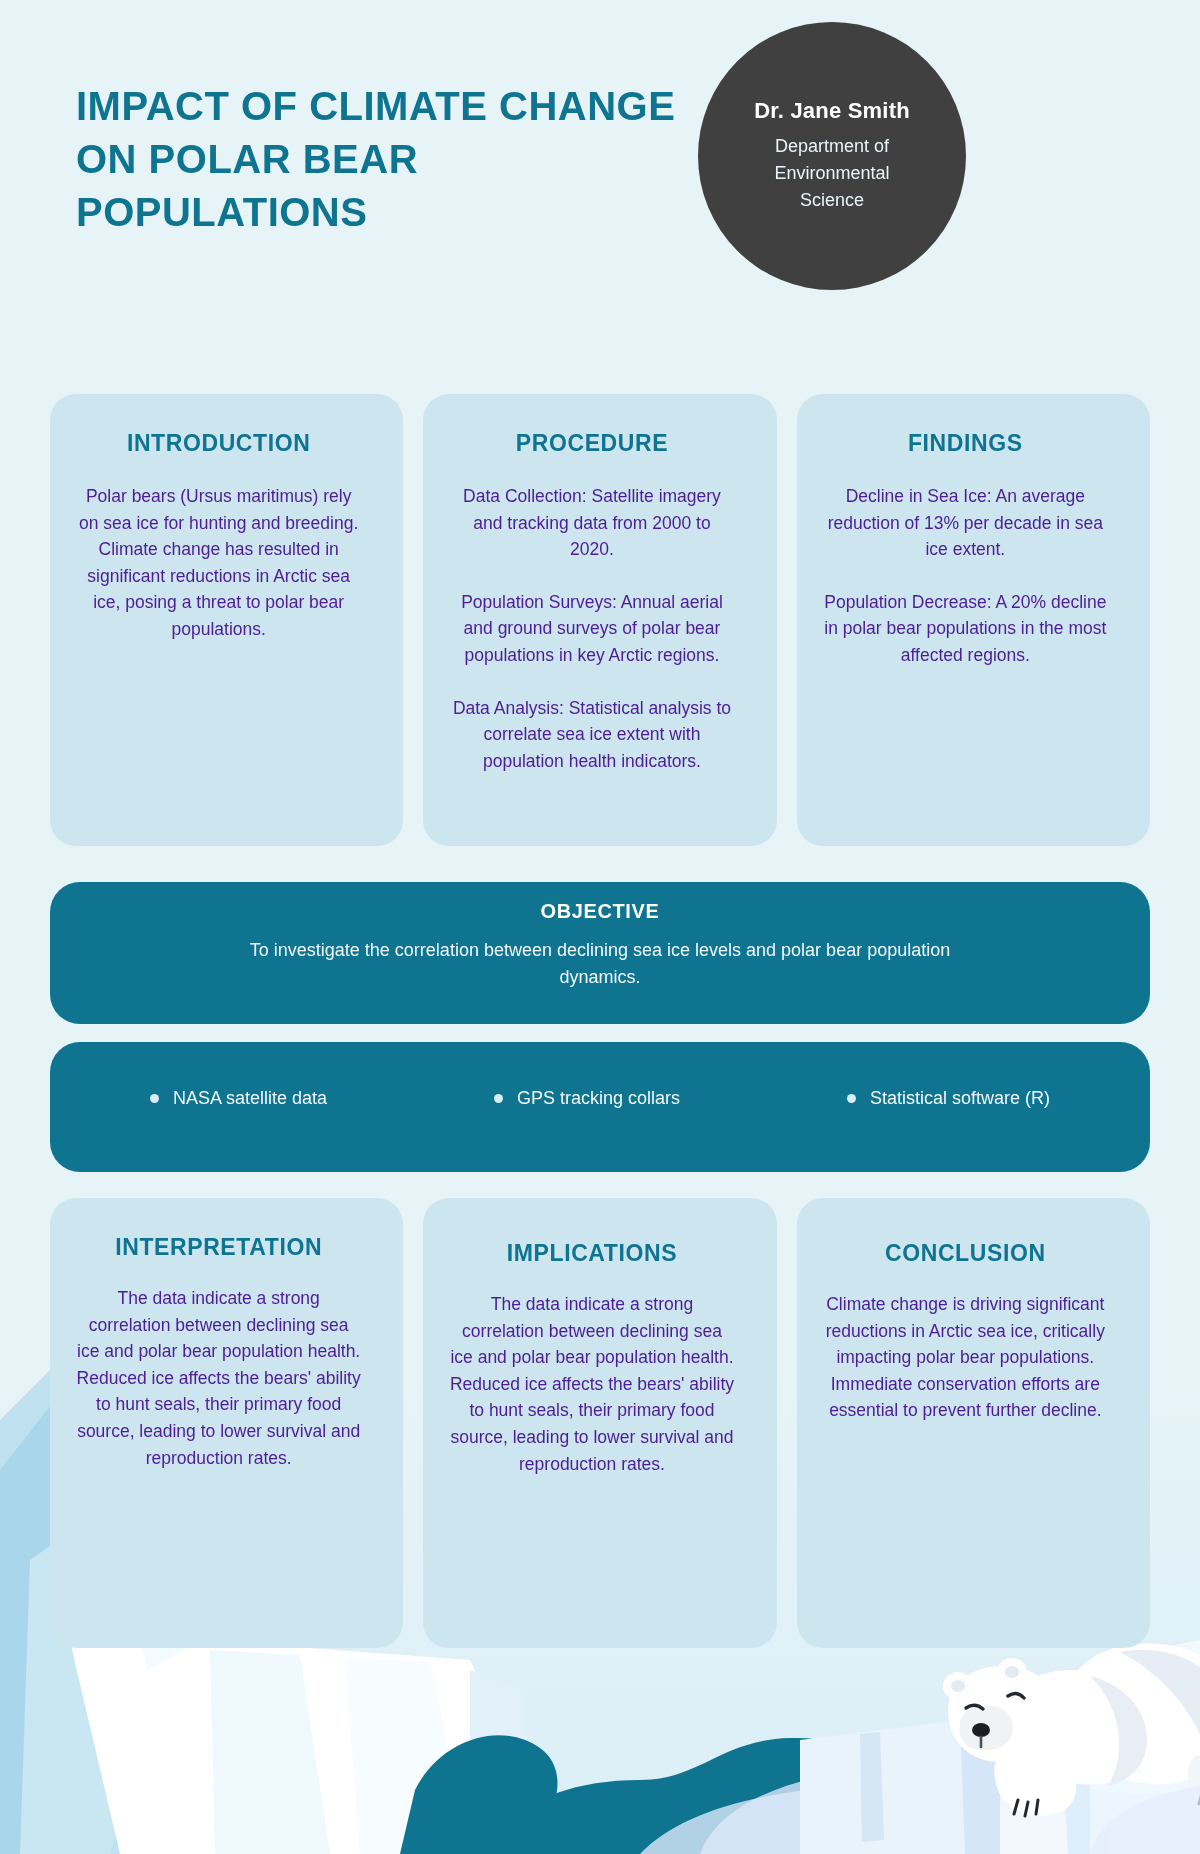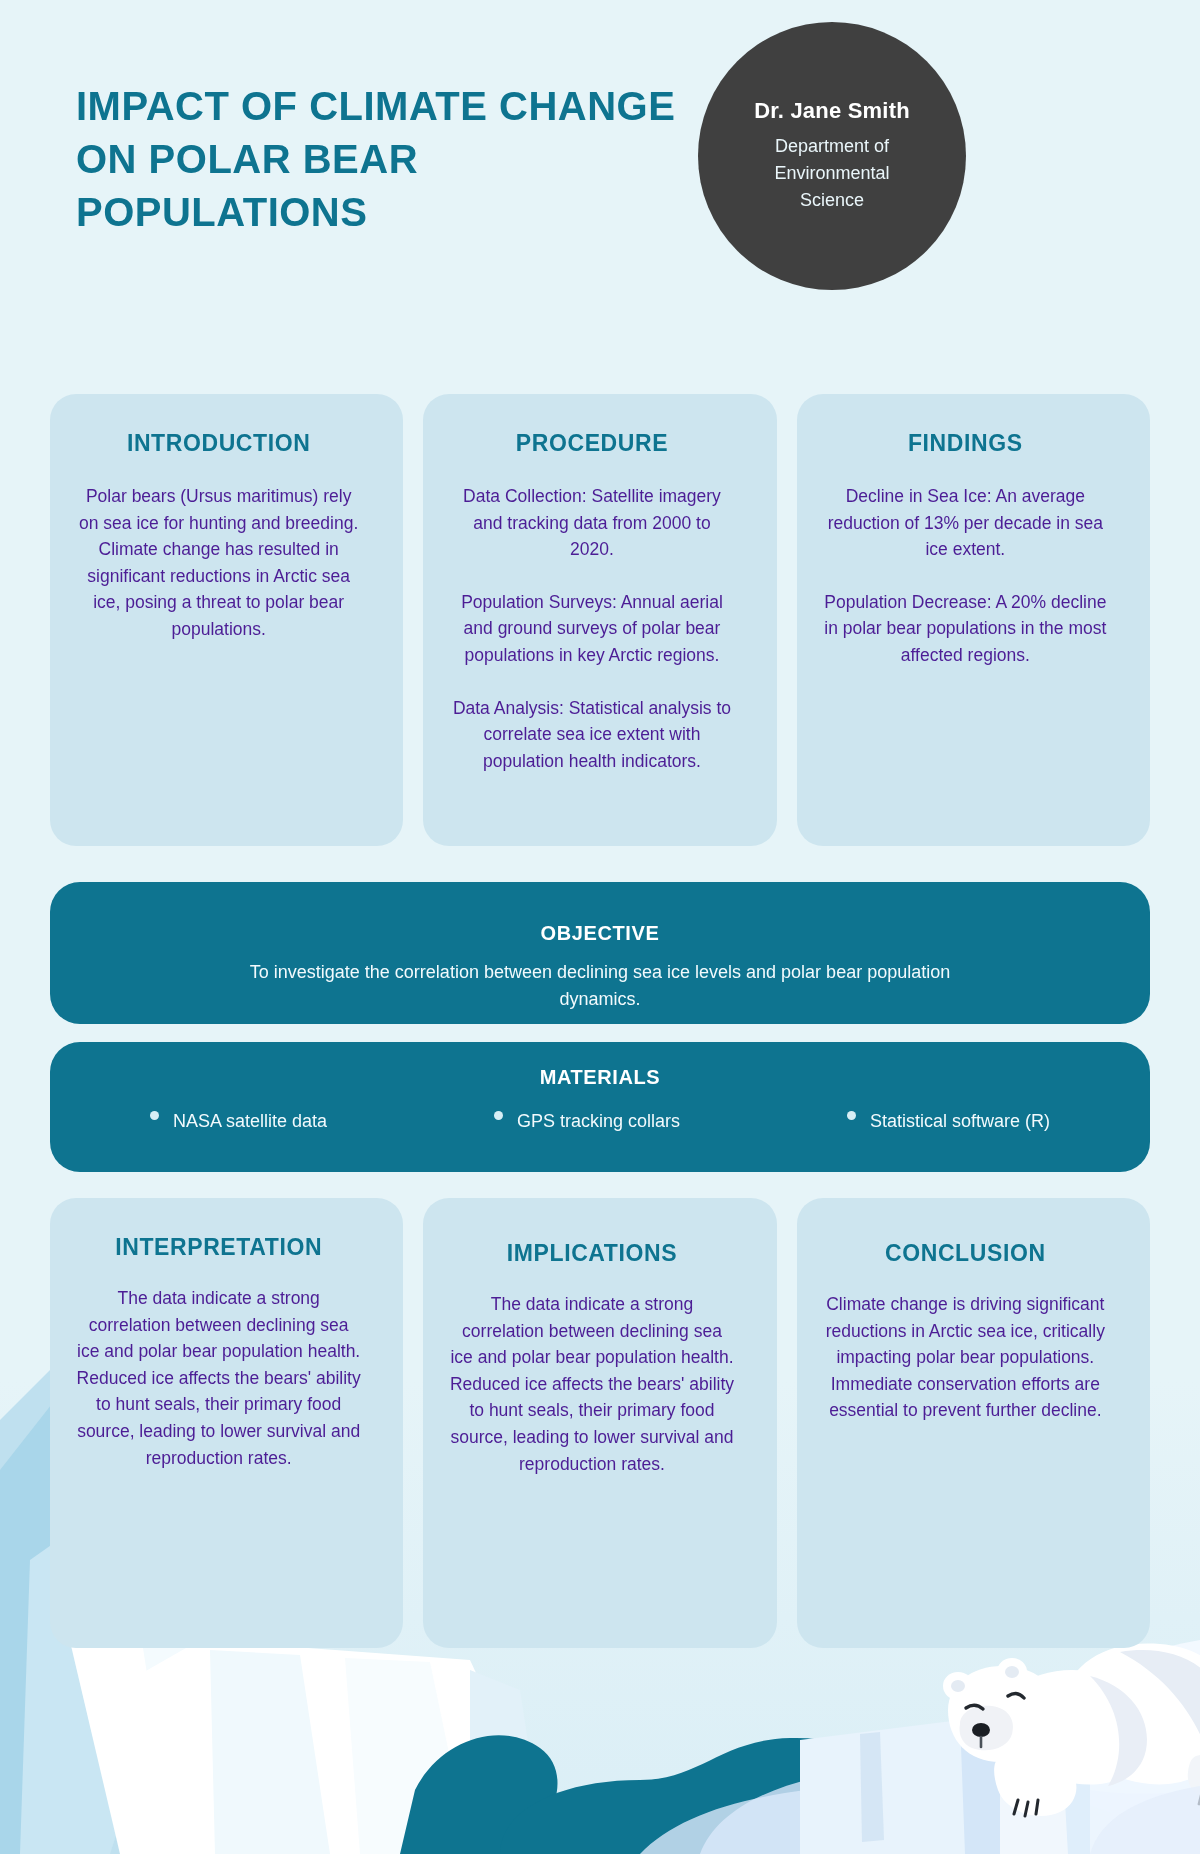--- a/index.html
+++ b/index.html
@@ -124,21 +124,21 @@
     left: 50px;
     width: 1100px;
     background: #0e7490;
     border-radius: 30px;
     text-align: center;
     color: #ffffff;
   }
   #banner-objective {
     top: 882px;
     height: 142px;
-    padding-top: 40px;
+    padding-top: 18px;
   }
   #banner-materials {
     top: 1042px;
     height: 130px;
     padding-top: 24px;
   }
   .banner-title {
     font-size: 20px;
     font-weight: bold;
     letter-spacing: 0.6px;
@@ -155,20 +155,21 @@
 
   .materials-list {
     display: flex;
     justify-content: space-between;
     list-style: none;
     padding: 0 100px;
     margin-top: 22px;
   }
   .materials-list li {
     display: flex;
+    align-items: center;
     gap: 14px;
     font-size: 18px;
     color: #f2fafd;
   }
   .bullet-dot {
     width: 9px; height: 9px;
     border-radius: 50%;
     background: #d7eef5;
     display: inline-block;
     flex: 0 0 auto;
@@ -307,21 +308,20 @@
     </div>
 
   </div>
 
   <div class="banner" id="banner-objective">
     <div class="banner-title">OBJECTIVE</div>
     <div class="banner-text">To investigate the correlation between declining sea ice levels and polar bear population dynamics.</div>
   </div>
 
   <div class="banner" id="banner-materials">
-    <div class="banner-title">MATERIALS</div>
     <ul class="materials-list">
       <li>
         <span class="bullet-dot"></span>
         <span>NASA satellite data</span>
       </li>
       <li>
         <span class="bullet-dot"></span>
         <span>GPS tracking collars</span>
       </li>
       <li>

